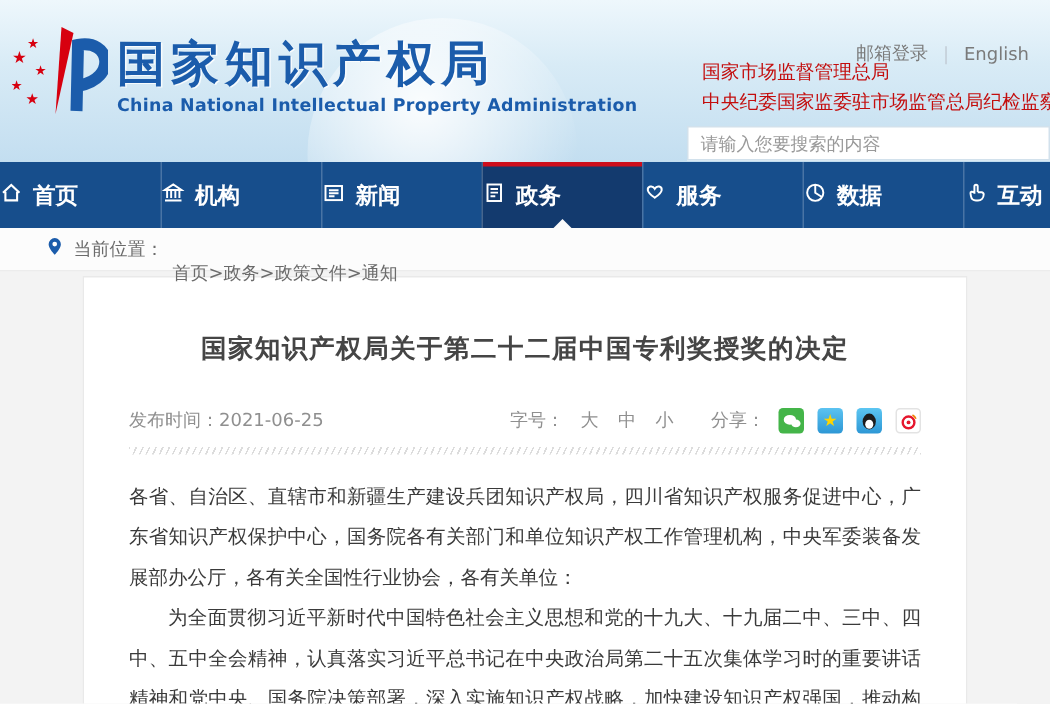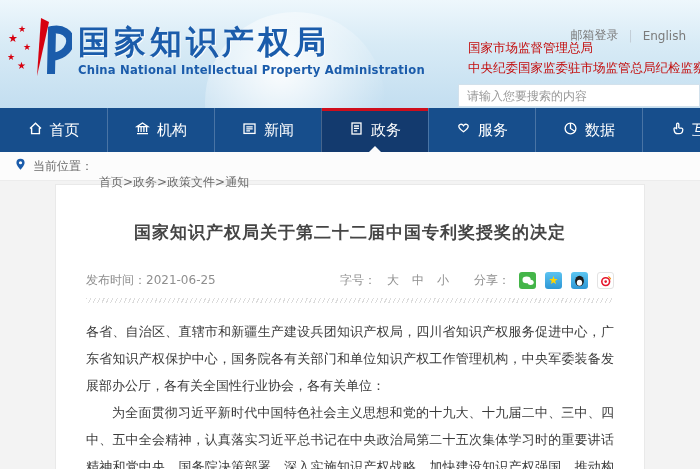--- a/index.html
+++ b/index.html
@@ -22,34 +22,34 @@
   .toplinks span[data-interactable="true"] { cursor:pointer; }
   .redlinks { position:absolute; left:468px; top:38px; font-size:12.5px; color:#c30d0d; line-height:1.6; }
   .redlinks div { cursor:pointer; white-space:nowrap; }
   .search { position:absolute; left:458px; top:84px; width:242px; height:23px;
             border:1px solid #d2e1ec; background:#fff; font-size:12px; color:#0369a1;
             padding:0 8px; outline:none; font-family:inherit; }
   .search::placeholder { color:#999; }
 
   
   .nav { display:flex; height:44px; background:#174e8c; overflow:hidden; }
-  .nav-item { flex:0 0 107px; display:flex; align-items:center; justify-content:center; gap:7px;
-              color:#fff; font-size:15px; font-weight:normal; position:relative; cursor:pointer;
+  .nav-item { flex:0 0 107px; display:flex; align-items:center; gap:7px;
+              color:#fff; font-size:15px; font-weight:bold; position:relative; cursor:pointer;
               border-left:1px solid rgba(255,255,255,.22); }
   .nav-item:first-child { border-left:none; }
   .nav-item.active { background:#133a6e; }
   .nav-item.active::before { content:''; position:absolute; top:0; left:0; right:0; height:3px; background:#ce0e1c; }
   .nav-item.active::after { content:''; position:absolute; bottom:0; left:50%; margin-left:-6px;
               border-left:6px solid transparent; border-right:6px solid transparent;
               border-bottom:6px solid #fbfbfb; }
   .nav-item svg { flex:0 0 auto; }
 
   
   .crumbbar { height:29px; background:#fcfcfc; border-bottom:1px solid #ececec;
-              display:flex; align-items:center; padding-left:14px; gap:6px;
+              display:flex; align-items:center; padding-left:30px; gap:6px;
               font-size:12px; color:#6b6b6b; }
   .crumbbar .path { cursor:pointer;margin-top:32px; }
 
   
   .main { padding-top:3px; }
   .card { width:590px; margin:0 auto; background:#fff; border:1px solid #e9e9e9;
           min-height:300px; padding:0 30px 20px 30px; }
   .title { padding-top:36px; text-align:center; font-size:17px; color:#454545; letter-spacing:1px;font-weight:bold; }
   .meta { margin-top:28px; display:flex; justify-content:space-between; align-items:center;
           font-size:12px; color:#8f8f8f; }

